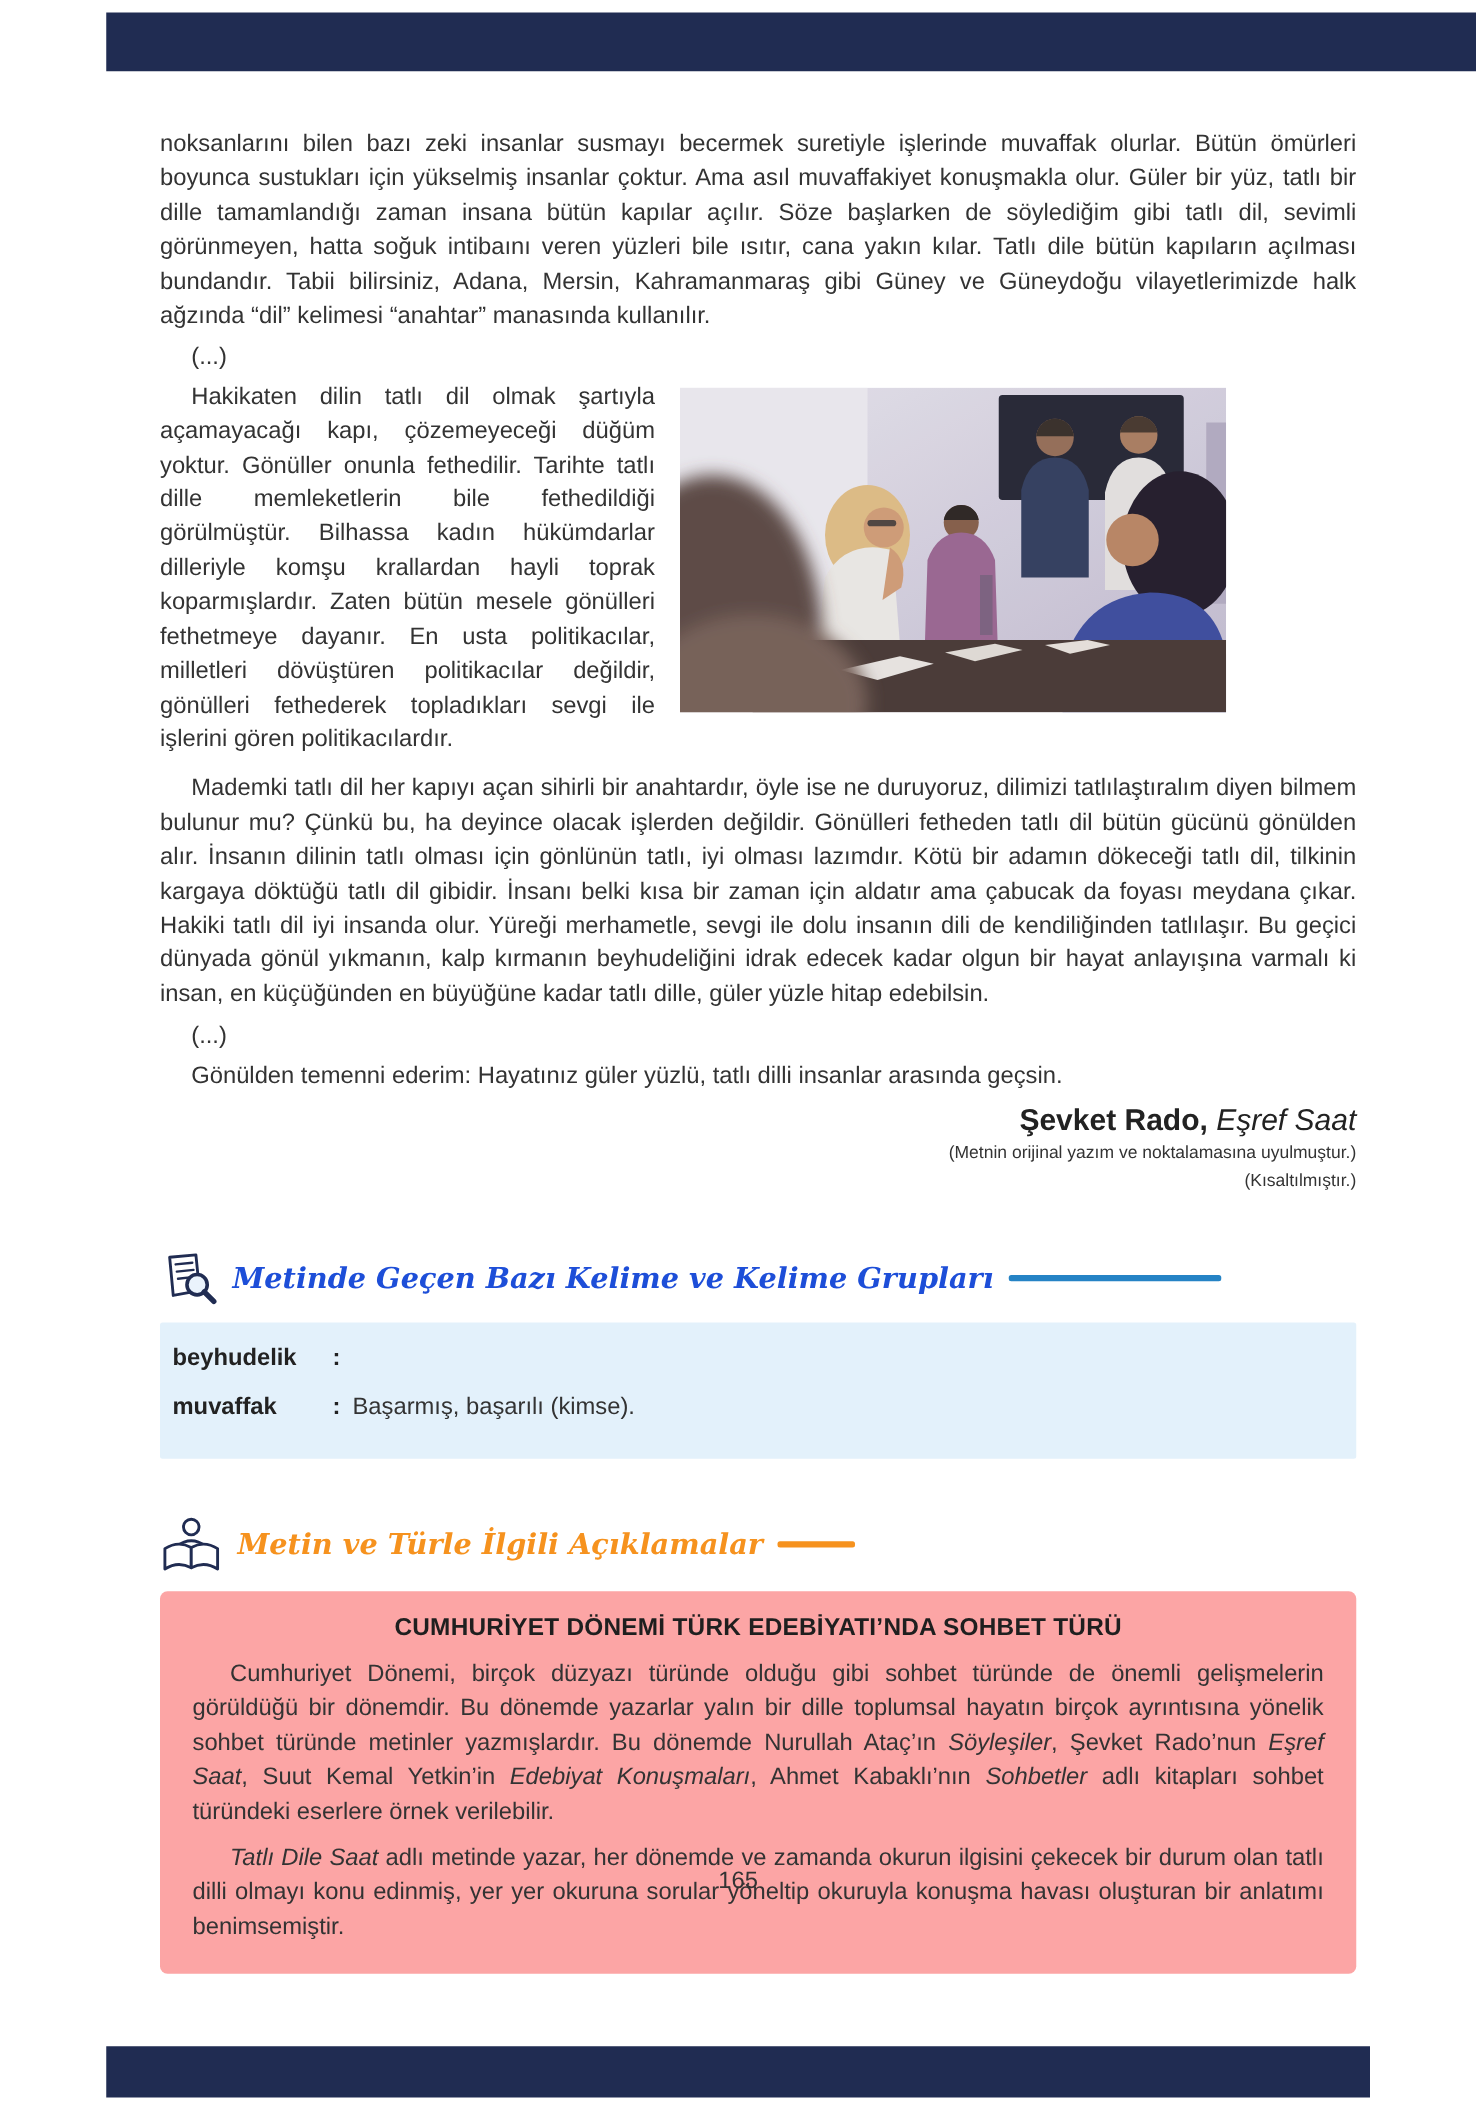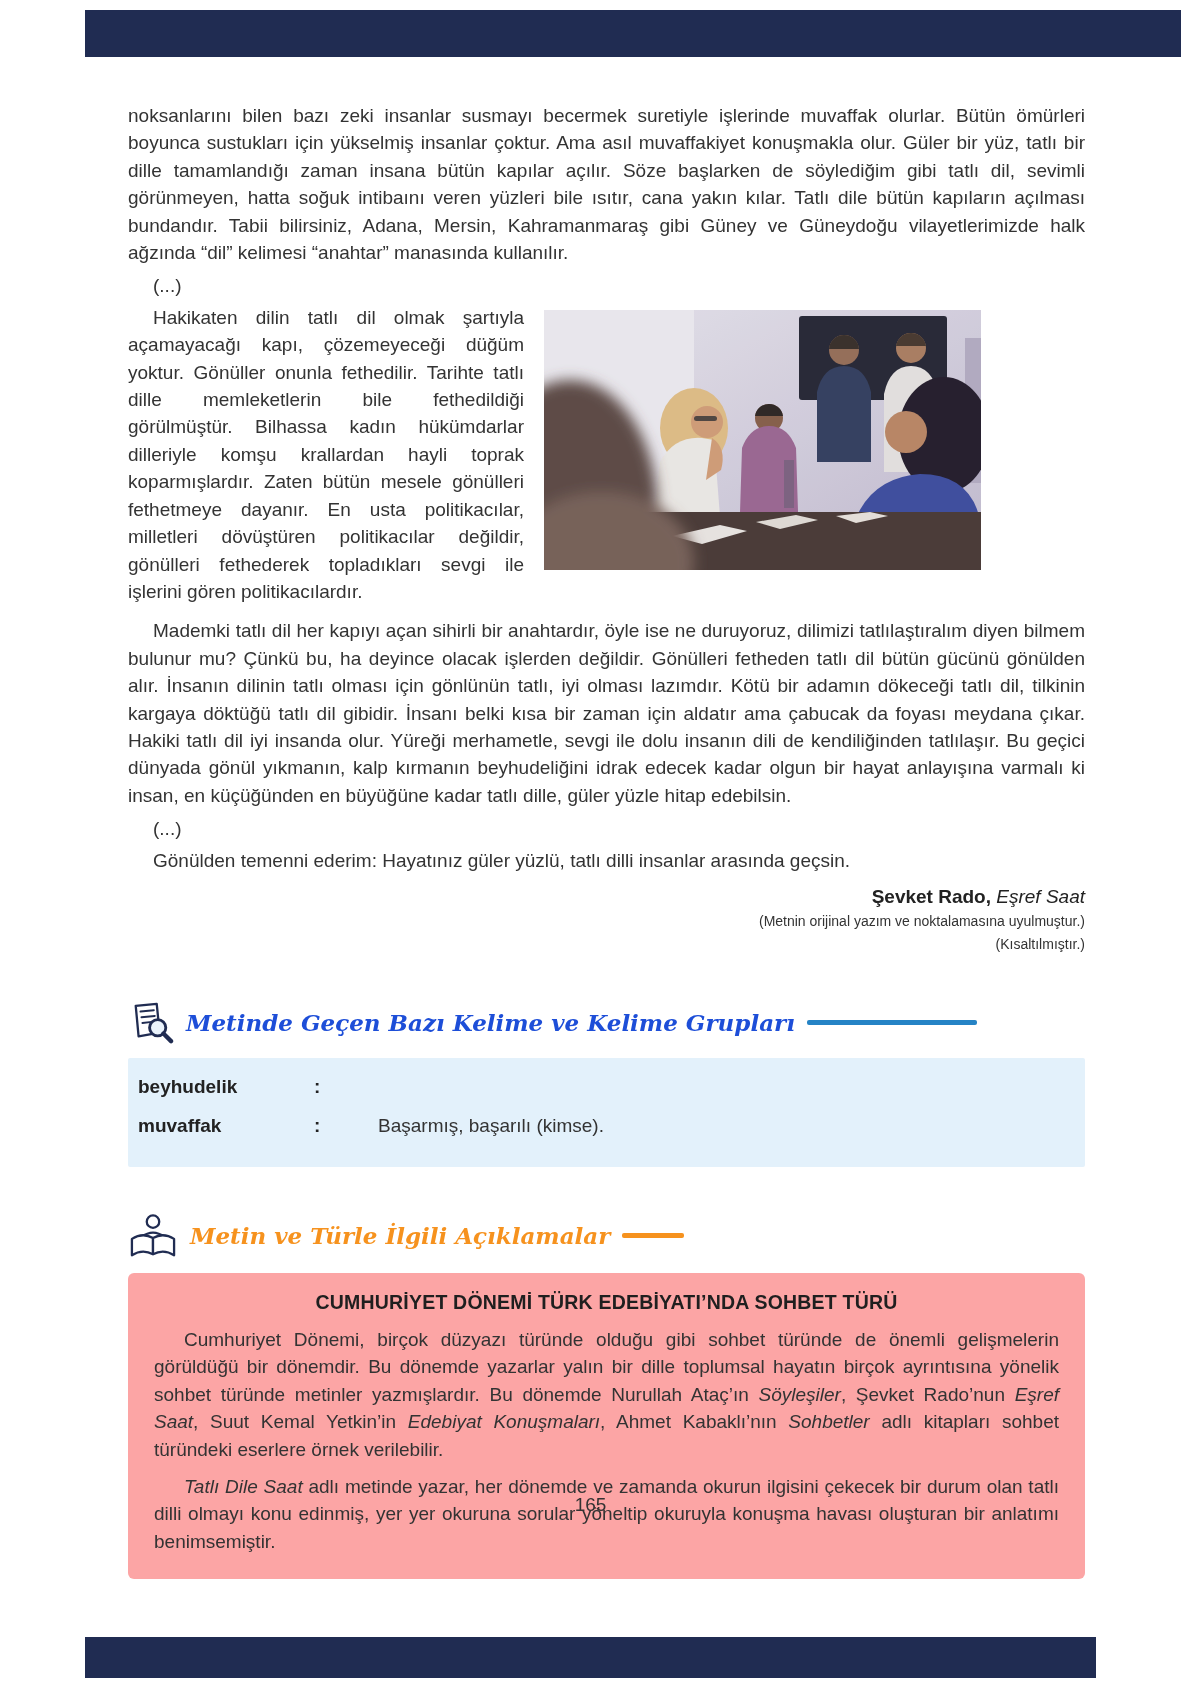--- a/index.html
+++ b/index.html
@@ -24,21 +24,21 @@
 
   .para2-block { margin-top:4px; }
   .photo-wrap { float:right; width:437px; height:260px; margin:6px 104px 8px 20px; overflow:hidden; }
   .photo-wrap svg { display:block; }
   .clear { clear:both; }
 
   .p3 { margin-top:12px; clear:both; }
   .p4 { margin-top:4px; }
 
   .attribution { margin-top:10px; text-align:right; }
-  .attr-line1 { font-size:19px; line-height:26px; color:#222; }
+  .attr-line1 { font-size:24px; line-height:26px; color:#222; }
   .attr-author { font-weight:700; }
   .attr-work { font-style:italic; }
   .attr-note { font-size:14px; line-height:23px; color:#333; }
 
   .section-header { display:flex; align-items:center; gap:12px; }
   .vocab-header { margin-top:46px; }
   .explain-header { margin-top:46px; }
   .section-icon { flex:0 0 auto; display:inline-flex; }
   .section-title {
     font-family:"DejaVu Serif", serif;
@@ -52,21 +52,21 @@
   .rule { height:5px; border-radius:2px; }
   .rule-blue { background:#2583c5; flex:1; margin-right:108px; }
   .rule-orange { background:#f6921e; width:62px; }
 
   .vocab-box {
     margin-top:14px;
     background:#e3f1fb;
     padding:16px 22px 14px 10px;
     border-radius:2px;
   }
-  .vocab-row { display:grid; grid-template-columns:128px 16px auto; font-size:19px; line-height:26px; margin-bottom:13px;gap:48px; }
+  .vocab-row { display:grid; grid-template-columns:128px 16px auto; font-size:19px; line-height:26px; margin-bottom:13px; }
   .vocab-row:last-child { margin-bottom:14px; }
   .vocab-term { font-weight:700; color:#222; }
   .vocab-colon { font-weight:700; color:#222; }
   .vocab-def { color:#333; }
 
   .explain-box {
     margin-top:14px;
     background:#fca5a5;
     border-radius:6px;
     padding:18px 26px 24px 26px;

